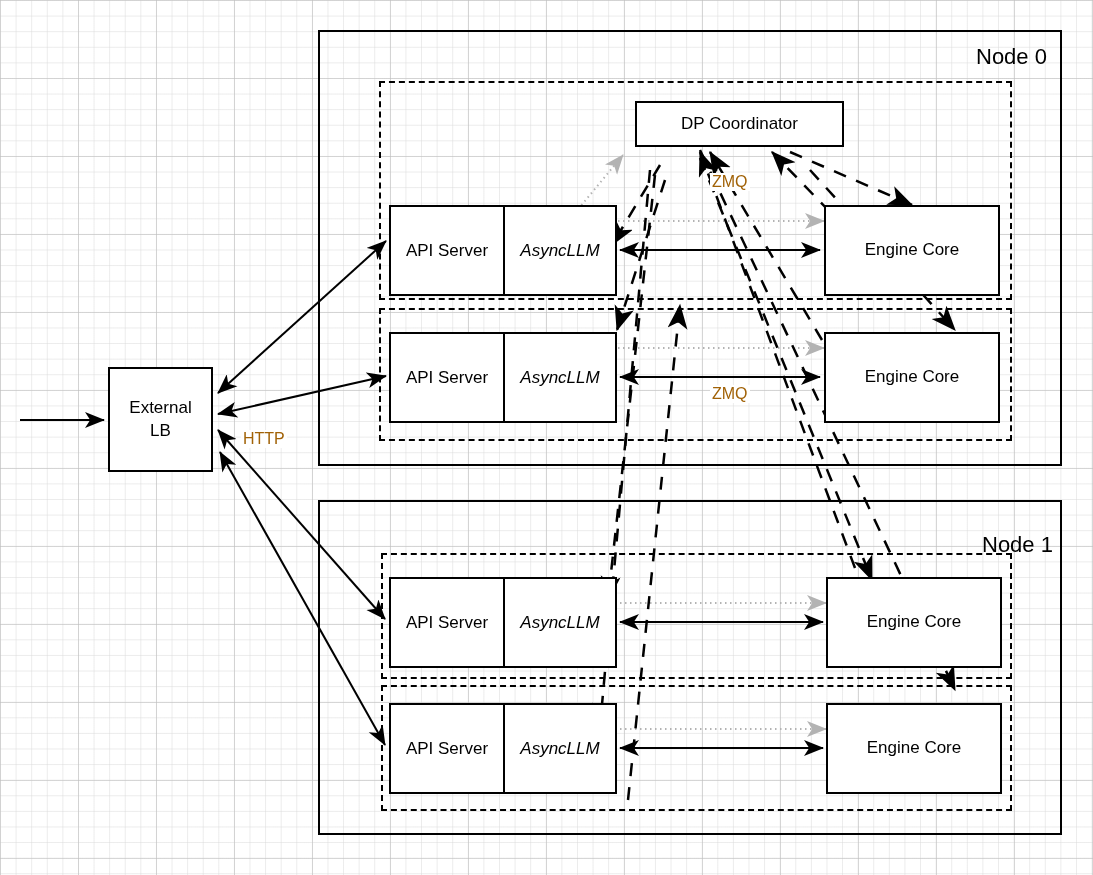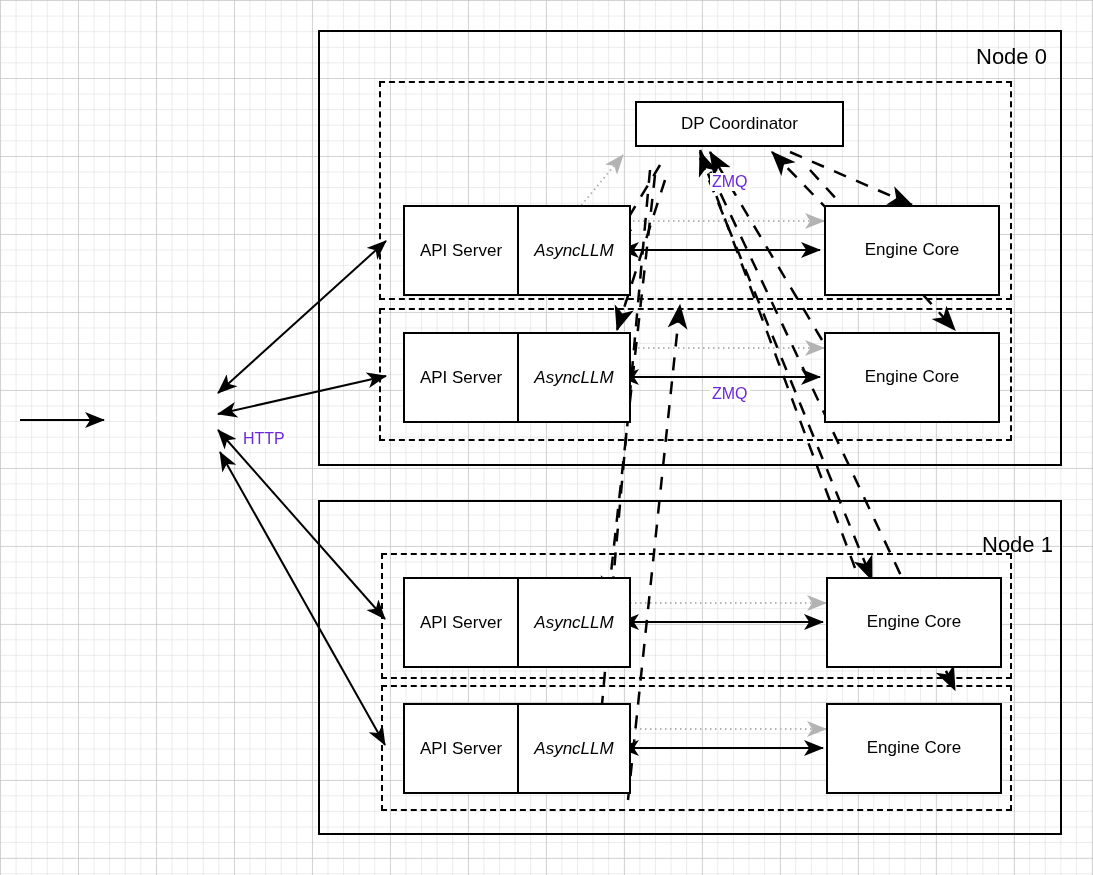--- a/index.html
+++ b/index.html
@@ -47,21 +47,20 @@
     box-sizing: border-box;
     background: transparent;
   }
   .unit {
     position: absolute;
     border: 2px solid #000000;
     box-sizing: border-box;
     background: #ffffff;
     display: flex;
     align-items: stretch;
-    margin-left: 14px;
   }
   .unit .cell {
     display: flex;
     align-items: center;
     justify-content: center;
     font-size: 17px;
     color: #000000;
     white-space: nowrap;
     box-sizing: border-box;
   }
@@ -82,21 +81,21 @@
     align-items: center;
     justify-content: center;
     text-align: center;
     font-size: 17px;
     color: #000000;
     line-height: 1.35;
   }
   .edge-label {
     position: absolute;
     font-size: 16px;
-    color: #6d28d9;
+    color: #a16207;
     background: #ffffff;
     padding: 0 2px;
     white-space: nowrap;
   }
 </style>
 </head>
 <body>
 
 <div id="canvas">
 
@@ -142,20 +141,26 @@
     <line x1="790" y1="152" x2="912" y2="205" stroke="#000000" stroke-width="2.5" stroke-dasharray="13 11" marker-end="url(#ah)"></line>
     <line x1="810" y1="170" x2="955" y2="330" stroke="#000000" stroke-width="2.5" stroke-dasharray="13 11" marker-end="url(#ah)"></line>
     <line x1="700" y1="158" x2="872" y2="580" stroke="#000000" stroke-width="2.5" stroke-dasharray="13 11" marker-end="url(#ah)"></line>
     <line x1="700" y1="150" x2="955" y2="690" stroke="#000000" stroke-width="2.5" stroke-dasharray="13 11" marker-end="url(#ah)"></line>
     <line x1="660" y1="165" x2="612" y2="245" stroke="#000000" stroke-width="2.5" stroke-dasharray="13 11" marker-end="url(#ah)"></line>
     <line x1="665" y1="180" x2="617" y2="330" stroke="#000000" stroke-width="2.5" stroke-dasharray="13 11" marker-end="url(#ah)"></line>
     <line x1="655" y1="175" x2="608" y2="600" stroke="#000000" stroke-width="2.5" stroke-dasharray="13 11" marker-end="url(#ah)"></line>
     <line x1="650" y1="170" x2="600" y2="727" stroke="#000000" stroke-width="2.5" stroke-dasharray="13 11" marker-end="url(#ah)"></line>
   </svg>
 
+  <div class="plain-box" style="left:108px; top:367px; width:105px; height:105px;">
+    <div>
+      <span>External</span><br>
+      <span>LB</span>
+    </div>
+  </div>
   <div class="edge-label" style="left:241px; top:430px;">HTTP</div>
 
   <div class="node-box" style="left:318px; top:30px; width:744px; height:436px;"></div>
   <div class="node-label" style="left:976px; top:44px;">Node 0</div>
 
   <div class="plain-box" style="left:607px; top:101px; width:209px; height:46px;margin-left:28px;">DP Coordinator</div>
 
   <div class="dash-box" style="left:379px; top:81px; width:633px; height:219px;"></div>
   <div class="unit" style="left:389px; top:205px; width:228px; height:91px;">
     <div class="cell left" style="width:114px;">API Server</div>

